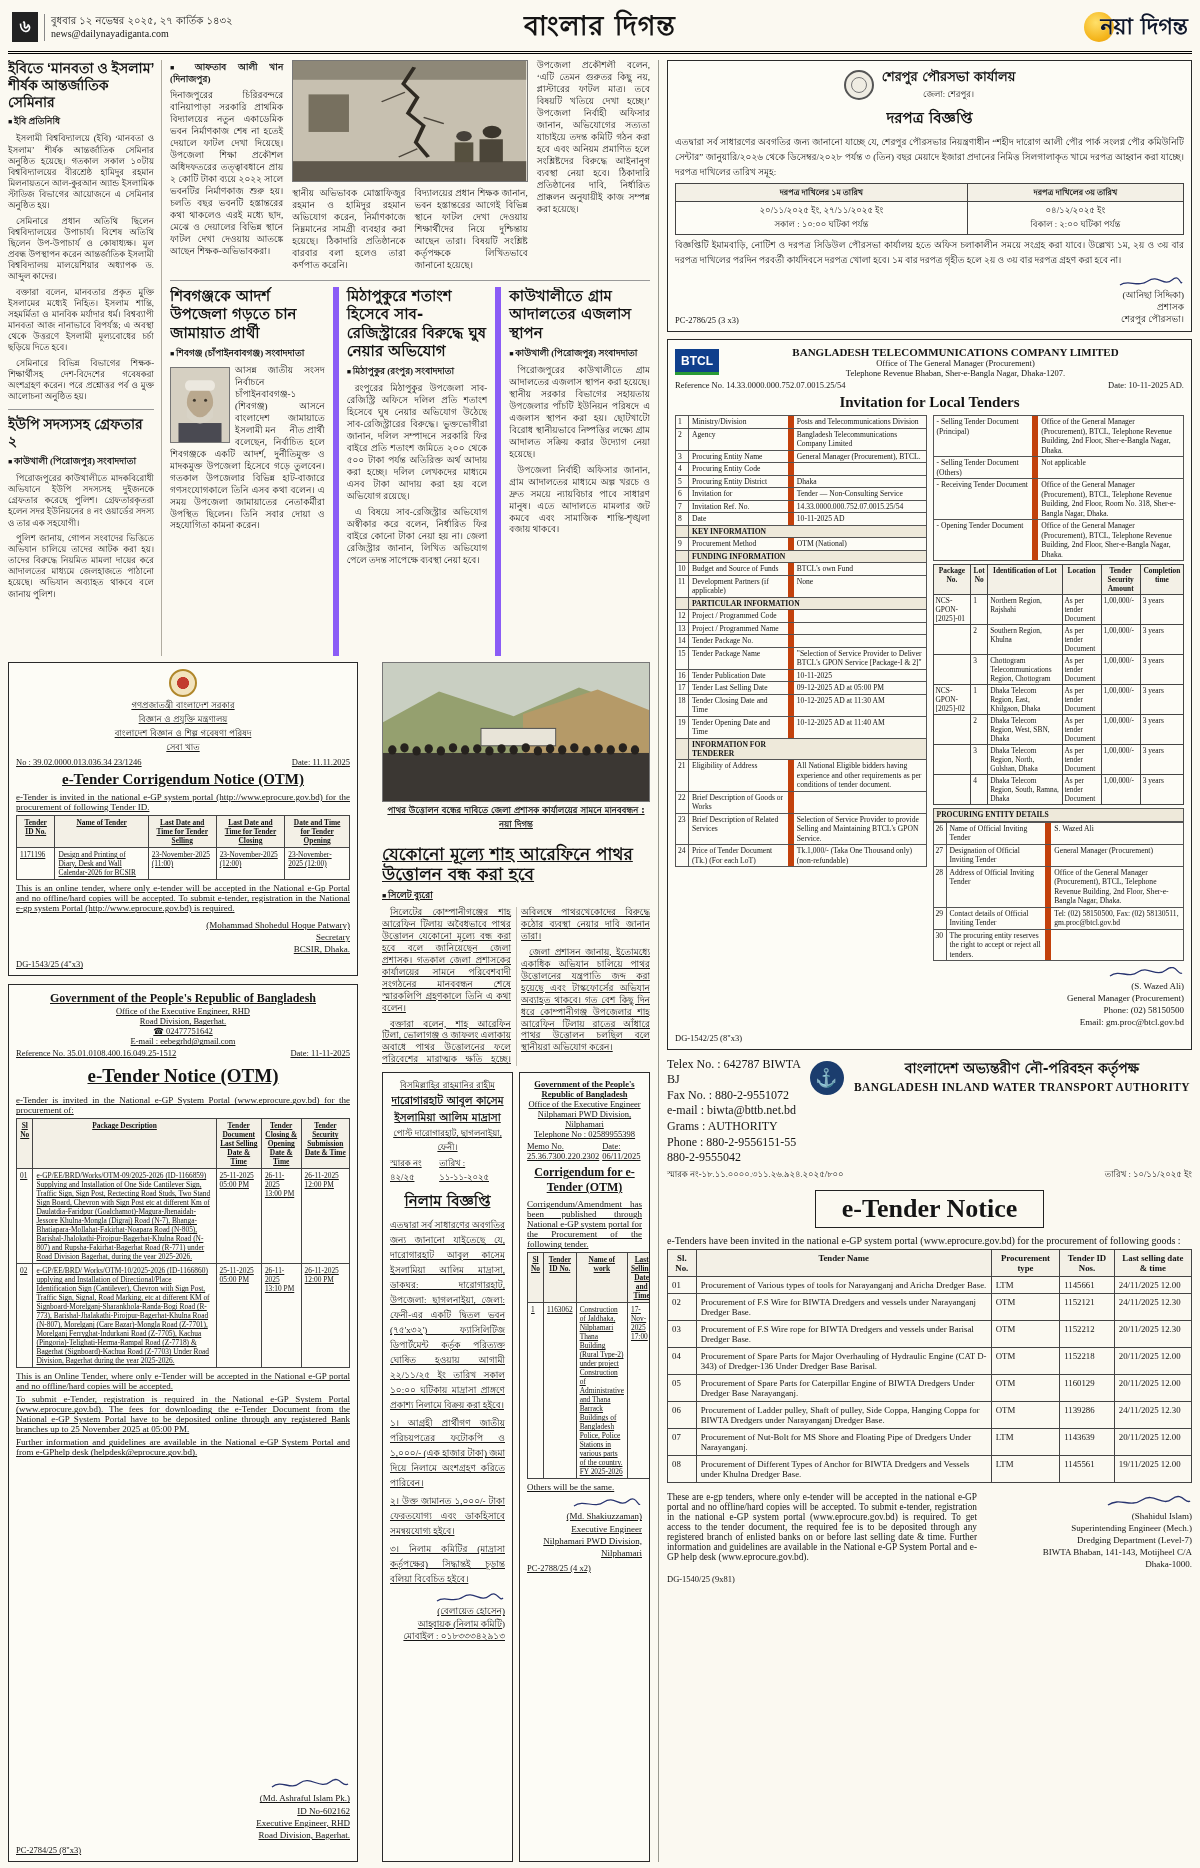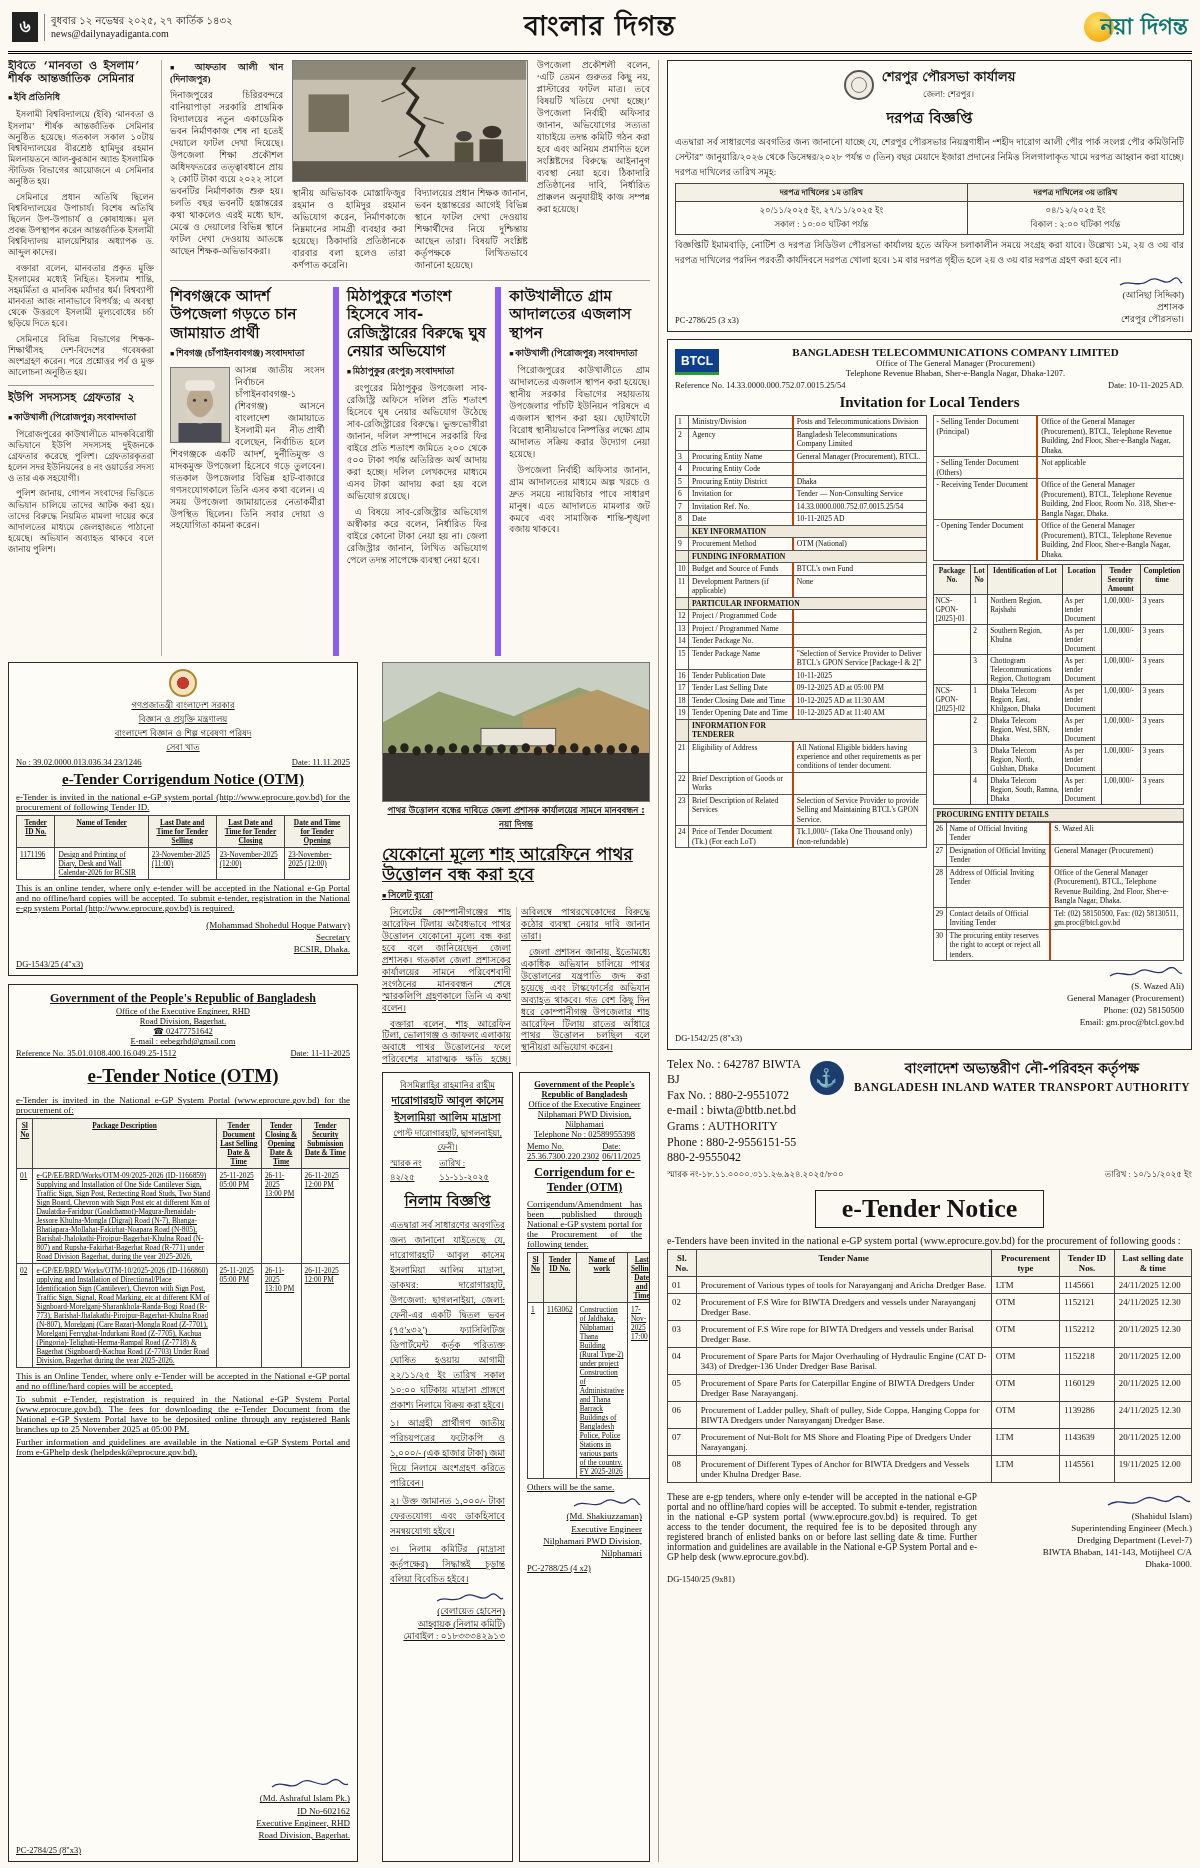--- a/index.html
+++ b/index.html
@@ -14,33 +14,33 @@
     border-bottom:3px double #000; padding:2px 4px 5px; height:48px; }
   .tb-left{ display:flex; align-items:center; gap:6px; width:300px; }
   .pageno-box{ border:1.5px solid #222; width:26px; height:30px; display:flex;
     align-items:center; justify-content:center; font-weight:bold; font-size:17px; background:#222; color:#fff;}
   .tb-meta{ font-size:10px; line-height:1.35; border-left:1px solid #888; padding-left:6px;}
   .masthead{ font-size:27px; font-weight:bold; letter-spacing:1px; font-family:"DejaVu Sans","Liberation Sans",sans-serif;}
   .logo{ width:300px; display:flex; justify-content:flex-end; align-items:center; position:relative; }
   .sun{ width:30px; height:30px; border-radius:50%; display:inline-block;
     background:radial-gradient(circle at 40% 35%, #ffe06a, #f4b41a 65%, #e89a10); margin-right:-14px; z-index:0;}
   .logo-text{ font-family:"DejaVu Sans","Liberation Sans",sans-serif; font-weight:800; font-size:22px;
-    color:#0f766e; z-index:1; text-shadow:0 0 1px #fff; }
+    color:#0f172a; z-index:1; text-shadow:0 0 1px #fff; }
   
   .content{ display:flex; gap:8px; flex:1; padding-top:6px; overflow:hidden; }
   .left-half{ width:642px; display:flex; flex-direction:column; }
   .right-half{ flex:1; display:flex; flex-direction:column; gap:7px; border-left:1px solid #9a9a90; padding-left:8px; overflow:hidden;}
   .top-zone{ display:flex; gap:8px; height:596px; overflow:hidden; }
   .col1{ width:154px; border-right:1px solid #b0aca0; padding-right:7px; font-size:8.6px; }
   .center-articles{ flex:1; display:flex; flex-direction:column; overflow:hidden;}
   .bottom-zone{ flex:1; display:flex; gap:24px; margin-top:6px; overflow:hidden;text-decoration:underline; }
   .notices-left{ width:350px; display:flex; flex-direction:column; gap:8px; }
   .middle-col{ flex:1; display:flex; flex-direction:column; gap:6px; overflow:hidden;}
   
-  .hl-sm{ font-family:Liberation Mono, monospace; font-weight:bold; font-size:11px; line-height:1.2; margin-bottom:4px;}
+  .hl-sm{ font-family:Liberation Sans, sans-serif; font-weight:bold; font-size:14px; line-height:1.2; margin-bottom:4px;}
   .hl-md{ font-family:"DejaVu Sans","Liberation Sans",sans-serif; font-weight:bold; font-size:15px; line-height:1.22; margin-bottom:4px;}
   .hl-main{ font-family:"DejaVu Sans","Liberation Sans",sans-serif; font-weight:bold; font-size:35px; line-height:1.12; text-align:center; margin:2px 0 8px;}
   .hl-syl{ font-family:"DejaVu Sans","Liberation Sans",sans-serif; font-weight:bold; font-size:17px; line-height:1.2; margin:6px 0 3px;}
   .byline{ font-weight:bold; font-size:9px; margin:2px 0 4px; }
   .byline::before{ content:"■ "; font-size:7px; }
   .body-text{ font-size:9px; line-height:1.33; text-align:justify; }
   .body-text p{ margin-bottom:4px; text-indent:8px;}
   .col1 .body-text{ font-size:8.6px; line-height:1.3;}
   .art-divider{ border-top:1px solid #999; margin:7px 0 6px; }
   .main-body{ position:relative; display:grid; grid-template-columns:repeat(4,1fr); gap:9px; min-height:212px; }
@@ -81,21 +81,21 @@
   .sherpur-table td{ font-size:8.6px; white-space:pre-line; text-align:center;}
   
   .btcl-head{ display:flex; gap:8px; align-items:center; }
   .btcl-logo{ width:44px; height:26px; background:#0f3f8c; color:#fff; font-weight:bold; font-size:12px;
     display:flex; align-items:center; justify-content:center; border-bottom:3px solid #2a9a35; font-family:"Liberation Sans",sans-serif;}
   .btcl-cols{ display:flex; gap:6px; margin-top:3px;}
   .btcl-col{ flex:1; }
   .btcl-row{ display:flex; border:1px solid #555; border-top:none; font-size:7.6px; line-height:1.25;}
   .btcl-row:first-child{ border-top:1px solid #555;}
   .btcl-no{ width:13px; border-right:1px solid #555; padding:1px 2px; flex:none;}
-  .btcl-label{ width:42%; border-right:2px solid #c2410c; padding:1px 3px; flex:none;}
+  .btcl-label{ width:42%; border-right:6px solid #c2410c; padding:1px 3px; flex:none;}
   .btcl-val{ flex:1; padding:1px 3px;}
   .btcl-row.sect{ background:#eee9da; font-weight:bold; }
   .btcl-row.sect .btcl-label{ width:auto; flex:1; border-right:none; text-align:left;}
   .lot-table th,.lot-table td{ font-size:7.4px; padding:1px 2px;}
   
   .biwta-head{ display:flex; gap:8px; align-items:flex-start;}
   .biwta-contact{ font-size:12px; line-height:1.3; width:135px;}
   .biwta-emblem{ width:34px; height:34px; border-radius:50%; background:#1b3d6e; color:#fff;
     display:flex; align-items:center; justify-content:center; font-size:18px; flex:none; margin-top:4px;}
   .biwta-org{ flex:1; text-align:center;}

